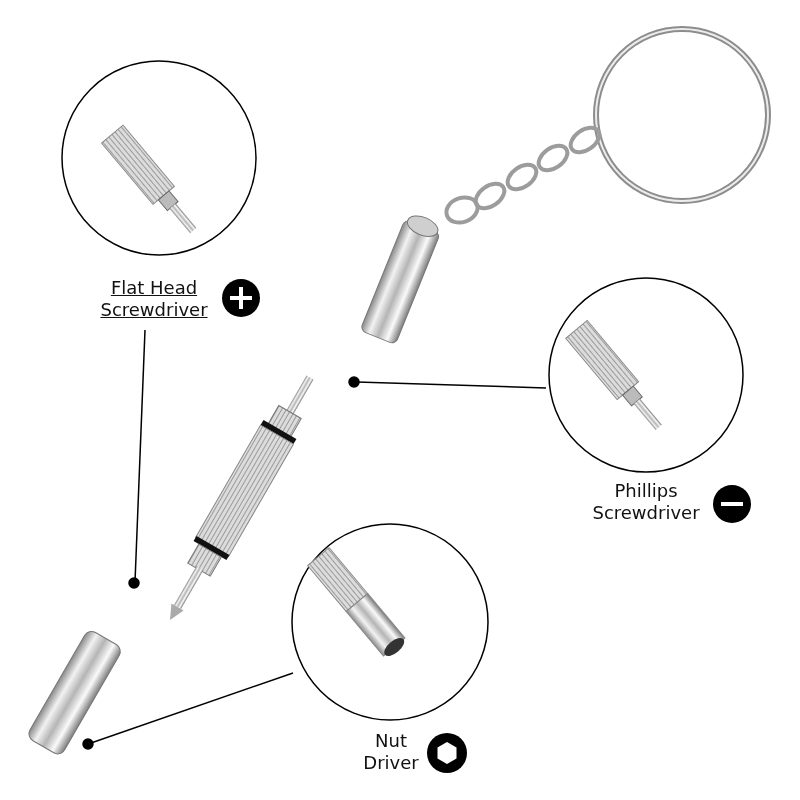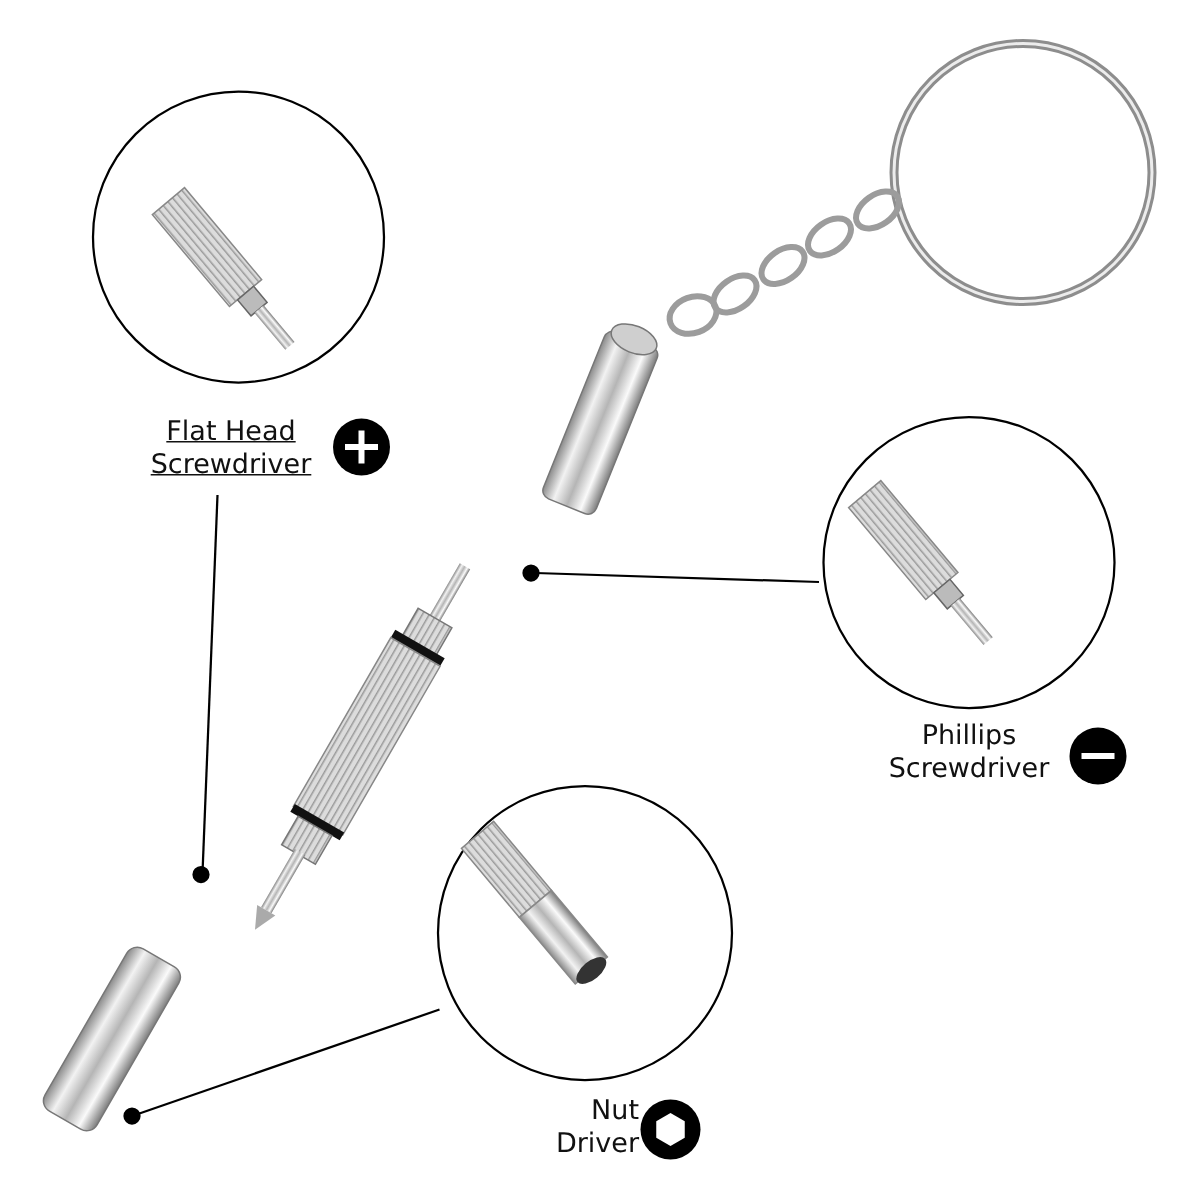--- a/index.html
+++ b/index.html
@@ -105,20 +105,20 @@
 </div>
 
 <div class="label" style="left:578px;top:480px;width:136px;">
   <span>Phillips</span>
   <span>Screwdriver</span>
 </div>
 <div class="icon-badge" style="left:713px;top:485px;">
   <div style="position:absolute;left:8px;top:17px;width:22px;height:4px;background:#fff;"></div>
 </div>
 
-<div class="label" style="left:356px;top:730px;width:70px;text-align:right;">
+<div class="label" style="left:356px;top:730px;width:70px;">
   <span>Nut</span>
   <span>Driver</span>
 </div>
 <svg style="position:absolute;left:426px;top:732px;" width="42" height="42" viewBox="0 0 42 42">
   <circle cx="21" cy="21" r="20" fill="#000"></circle>
   <polygon points="21,10 30.5,15.5 30.5,26.5 21,32 11.5,26.5 11.5,15.5" fill="#fff"></polygon>
 </svg>
 
 </body></html>

